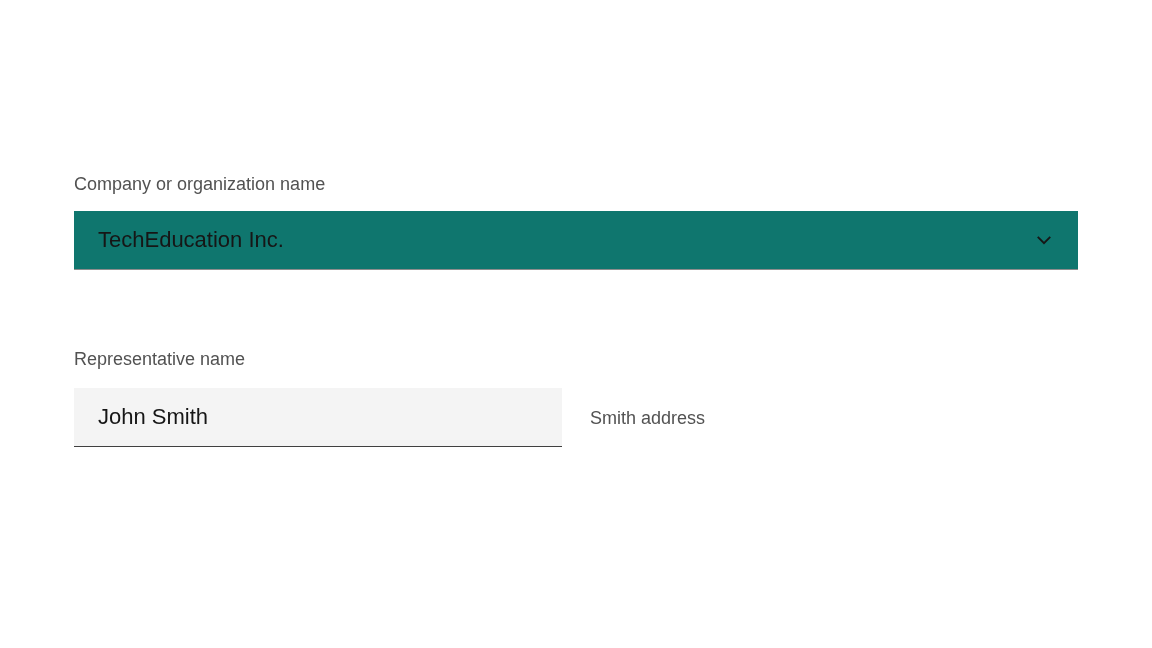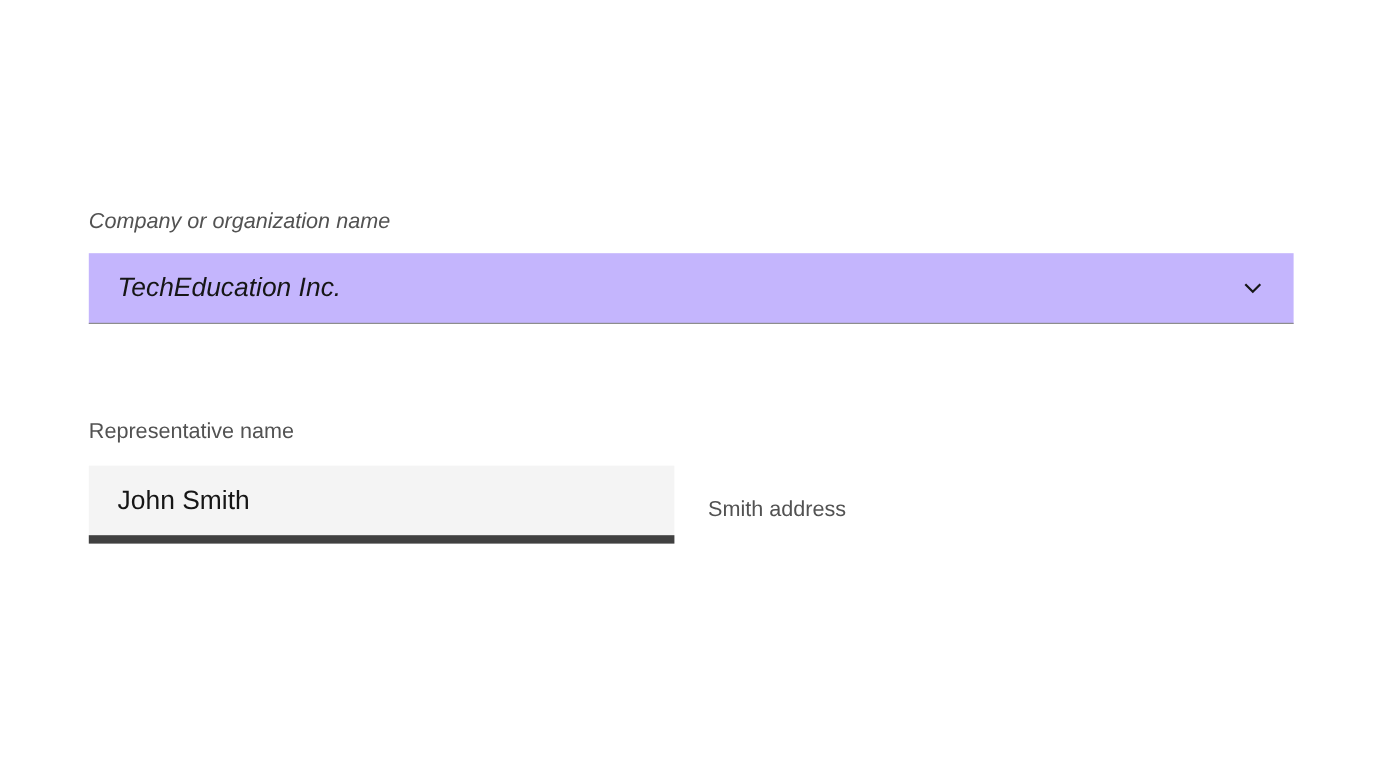--- a/index.html
+++ b/index.html
@@ -13,42 +13,41 @@
       width: 1152px;
       height: 648px;
       padding: 0;
     }
     .form-container {
       padding: 172px 74px 0 74px;
       width: 100%;
     }
     .field-group {
       margin-bottom: 50px;
-      font-style: italic;
     }
     .form-label {
       font-size: 18px;
       color: #525252;
       line-height: 1.4;
       margin-bottom: 4px;
       display: block;
     }
     .form-helper {
       font-size: 18px;
       color: #6f6f6f;
       line-height: 1.4;
       margin-bottom: 0;
       display: block;
     }
     .label-stack {
       margin-bottom: 12px;
     }
     .dropdown {
       width: 100%;
-      background: #c4b5fd;
+      background: #0f766e;
       border: none;
       border-bottom: 1px solid #8d8d8d;
       display: flex;
       align-items: center;
       justify-content: space-between;
       padding: 16px 24px;
       cursor: pointer;
       margin-top: 14px;
     }
     .dropdown-text {
@@ -57,21 +56,21 @@
     }
     .chevron-icon svg {
       width: 20px;
       height: 20px;
       display: block;
     }
     .text-input {
       width: 100%;
       background: #f4f4f4;
       border: none;
-      border-bottom: 7px solid #404040;
+      border-bottom: 1px solid #404040;
       padding: 16px 24px;
       font-size: 22px;
       color: #161616;
       font-family: inherit;
       outline: none;
     }
     .two-col {
       display: flex;
       gap: 28px;
       align-items: flex-end;

